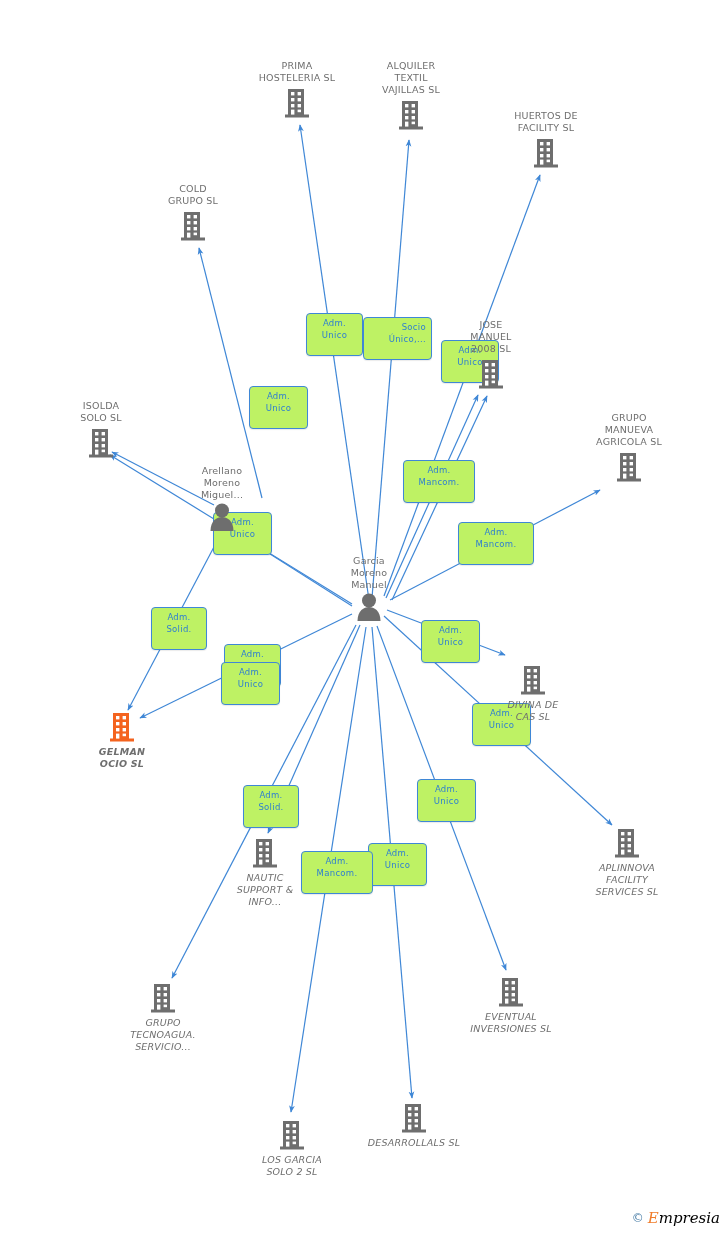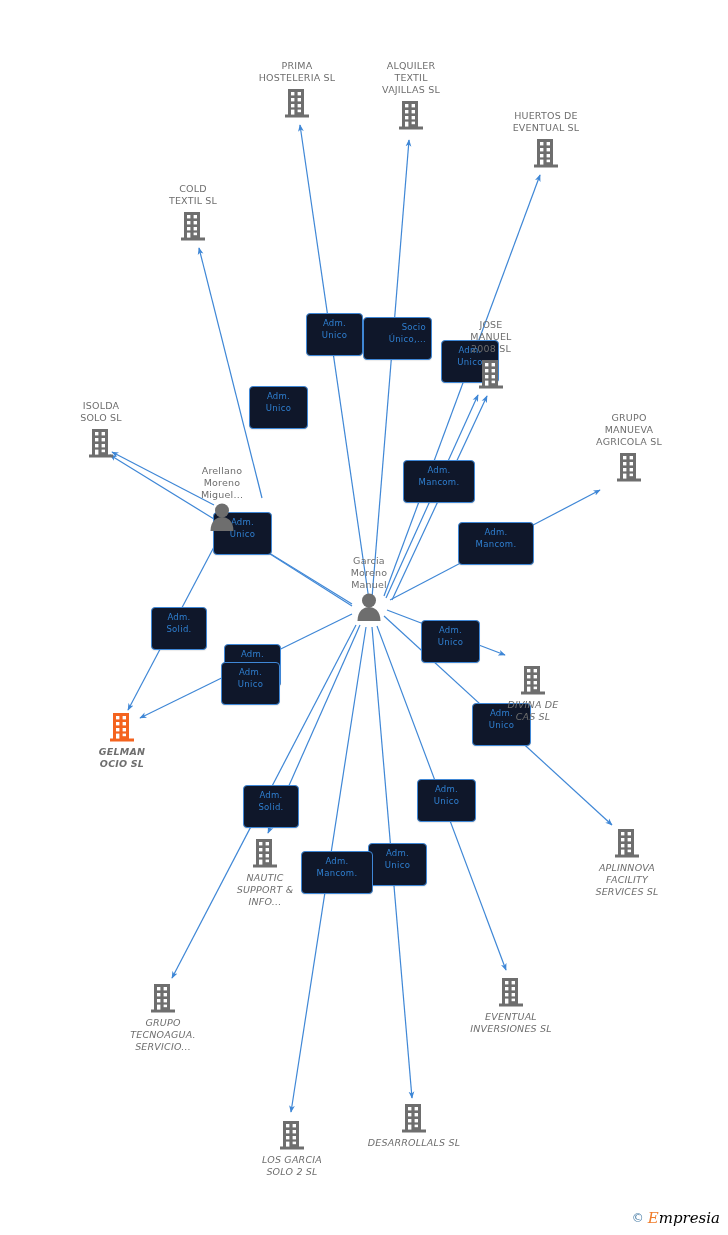--- a/index.html
+++ b/index.html
@@ -10,21 +10,21 @@
   .node{position:absolute;width:0;height:0;}
   .node .glyph{position:absolute;left:-14px;top:-16px;width:28px;height:32px;}
   .node .caption{position:absolute;left:-70px;width:140px;text-align:center;
       font-size:9.5px;line-height:12px;color:#6e6e6e;letter-spacing:.2px;white-space:pre-line;}
   .node.cap-above .caption{bottom:19px;text-align:center;}
   .node.cap-below .caption{top:19px;font-style:italic;}
   .node.highlight .caption{color:#6e6e6e;font-weight:bold;}
 
   .person .glyph{left:-13px;top:-18px;width:26px;height:30px;}
 
-  .badge{position:absolute;border:1px solid #3f87d6;border-radius:4px;background:#0f172a;
+  .badge{position:absolute;border:1px solid #3f87d6;border-radius:4px;background:#bef264;
       color:#2f7fd0;font-size:8.5px;line-height:11.5px;text-align:center;
       padding:4px 5px;white-space:pre-line;letter-spacing:.3px;
       box-shadow:0 1px 1px rgba(0,0,0,.08);}
 
   .wm{position:absolute;right:8px;bottom:8px;display:flex;align-items:center;gap:4px;
       font-size:15px;color:#f07c2a;font-family:"DejaVu Serif","Liberation Serif",serif;font-style:italic;}
   .wm .c{color:#4b7fa8;font-size:12px;font-style:normal;font-family:"DejaVu Sans",sans-serif;}
   .wm .e{color:#f07c2a;}
   .wm .rest{color:#000000;}
 </style>
@@ -137,37 +137,37 @@
             <rect x="8" y="5" width="3.4" height="3.4" fill="#fff"></rect>
             <rect x="14.6" y="5" width="3.4" height="3.4" fill="#fff"></rect>
             <rect x="8" y="11" width="3.4" height="3.4" fill="#fff"></rect>
             <rect x="14.6" y="11" width="3.4" height="3.4" fill="#fff"></rect>
             <rect x="8" y="17" width="3.4" height="3.4" fill="#fff"></rect>
             <rect x="14.6" y="17" width="3.4" height="3.4" fill="#fff"></rect>
             <rect x="8" y="22.6" width="3.4" height="5" fill="#fff"></rect>
             <rect x="14.6" y="22.6" width="3.4" height="2.6" fill="#fff"></rect>
           </svg></span>
         <span class="caption">HUERTOS DE
-EVENTUAL SL</span>
+FACILITY SL</span>
       </div>
       <div class="node cap-above" style="left: 193px; top: 226px;">
         <span class="glyph"><svg viewBox="0 0 28 32" width="28" height="32">
             <rect x="5" y="2" width="16" height="26" fill="#6e6e6e"></rect>
             <rect x="2" y="27.5" width="24" height="3" fill="#6e6e6e"></rect>
             <rect x="8" y="5" width="3.4" height="3.4" fill="#fff"></rect>
             <rect x="14.6" y="5" width="3.4" height="3.4" fill="#fff"></rect>
             <rect x="8" y="11" width="3.4" height="3.4" fill="#fff"></rect>
             <rect x="14.6" y="11" width="3.4" height="3.4" fill="#fff"></rect>
             <rect x="8" y="17" width="3.4" height="3.4" fill="#fff"></rect>
             <rect x="14.6" y="17" width="3.4" height="3.4" fill="#fff"></rect>
             <rect x="8" y="22.6" width="3.4" height="5" fill="#fff"></rect>
             <rect x="14.6" y="22.6" width="3.4" height="2.6" fill="#fff"></rect>
           </svg></span>
         <span class="caption">COLD
-TEXTIL  SL</span>
+GRUPO  SL</span>
       </div>
       <div class="node cap-above" style="left: 491px; top: 374px;">
         <span class="glyph"><svg viewBox="0 0 28 32" width="28" height="32">
             <rect x="5" y="2" width="16" height="26" fill="#6e6e6e"></rect>
             <rect x="2" y="27.5" width="24" height="3" fill="#6e6e6e"></rect>
             <rect x="8" y="5" width="3.4" height="3.4" fill="#fff"></rect>
             <rect x="14.6" y="5" width="3.4" height="3.4" fill="#fff"></rect>
             <rect x="8" y="11" width="3.4" height="3.4" fill="#fff"></rect>
             <rect x="14.6" y="11" width="3.4" height="3.4" fill="#fff"></rect>
             <rect x="8" y="17" width="3.4" height="3.4" fill="#fff"></rect>

